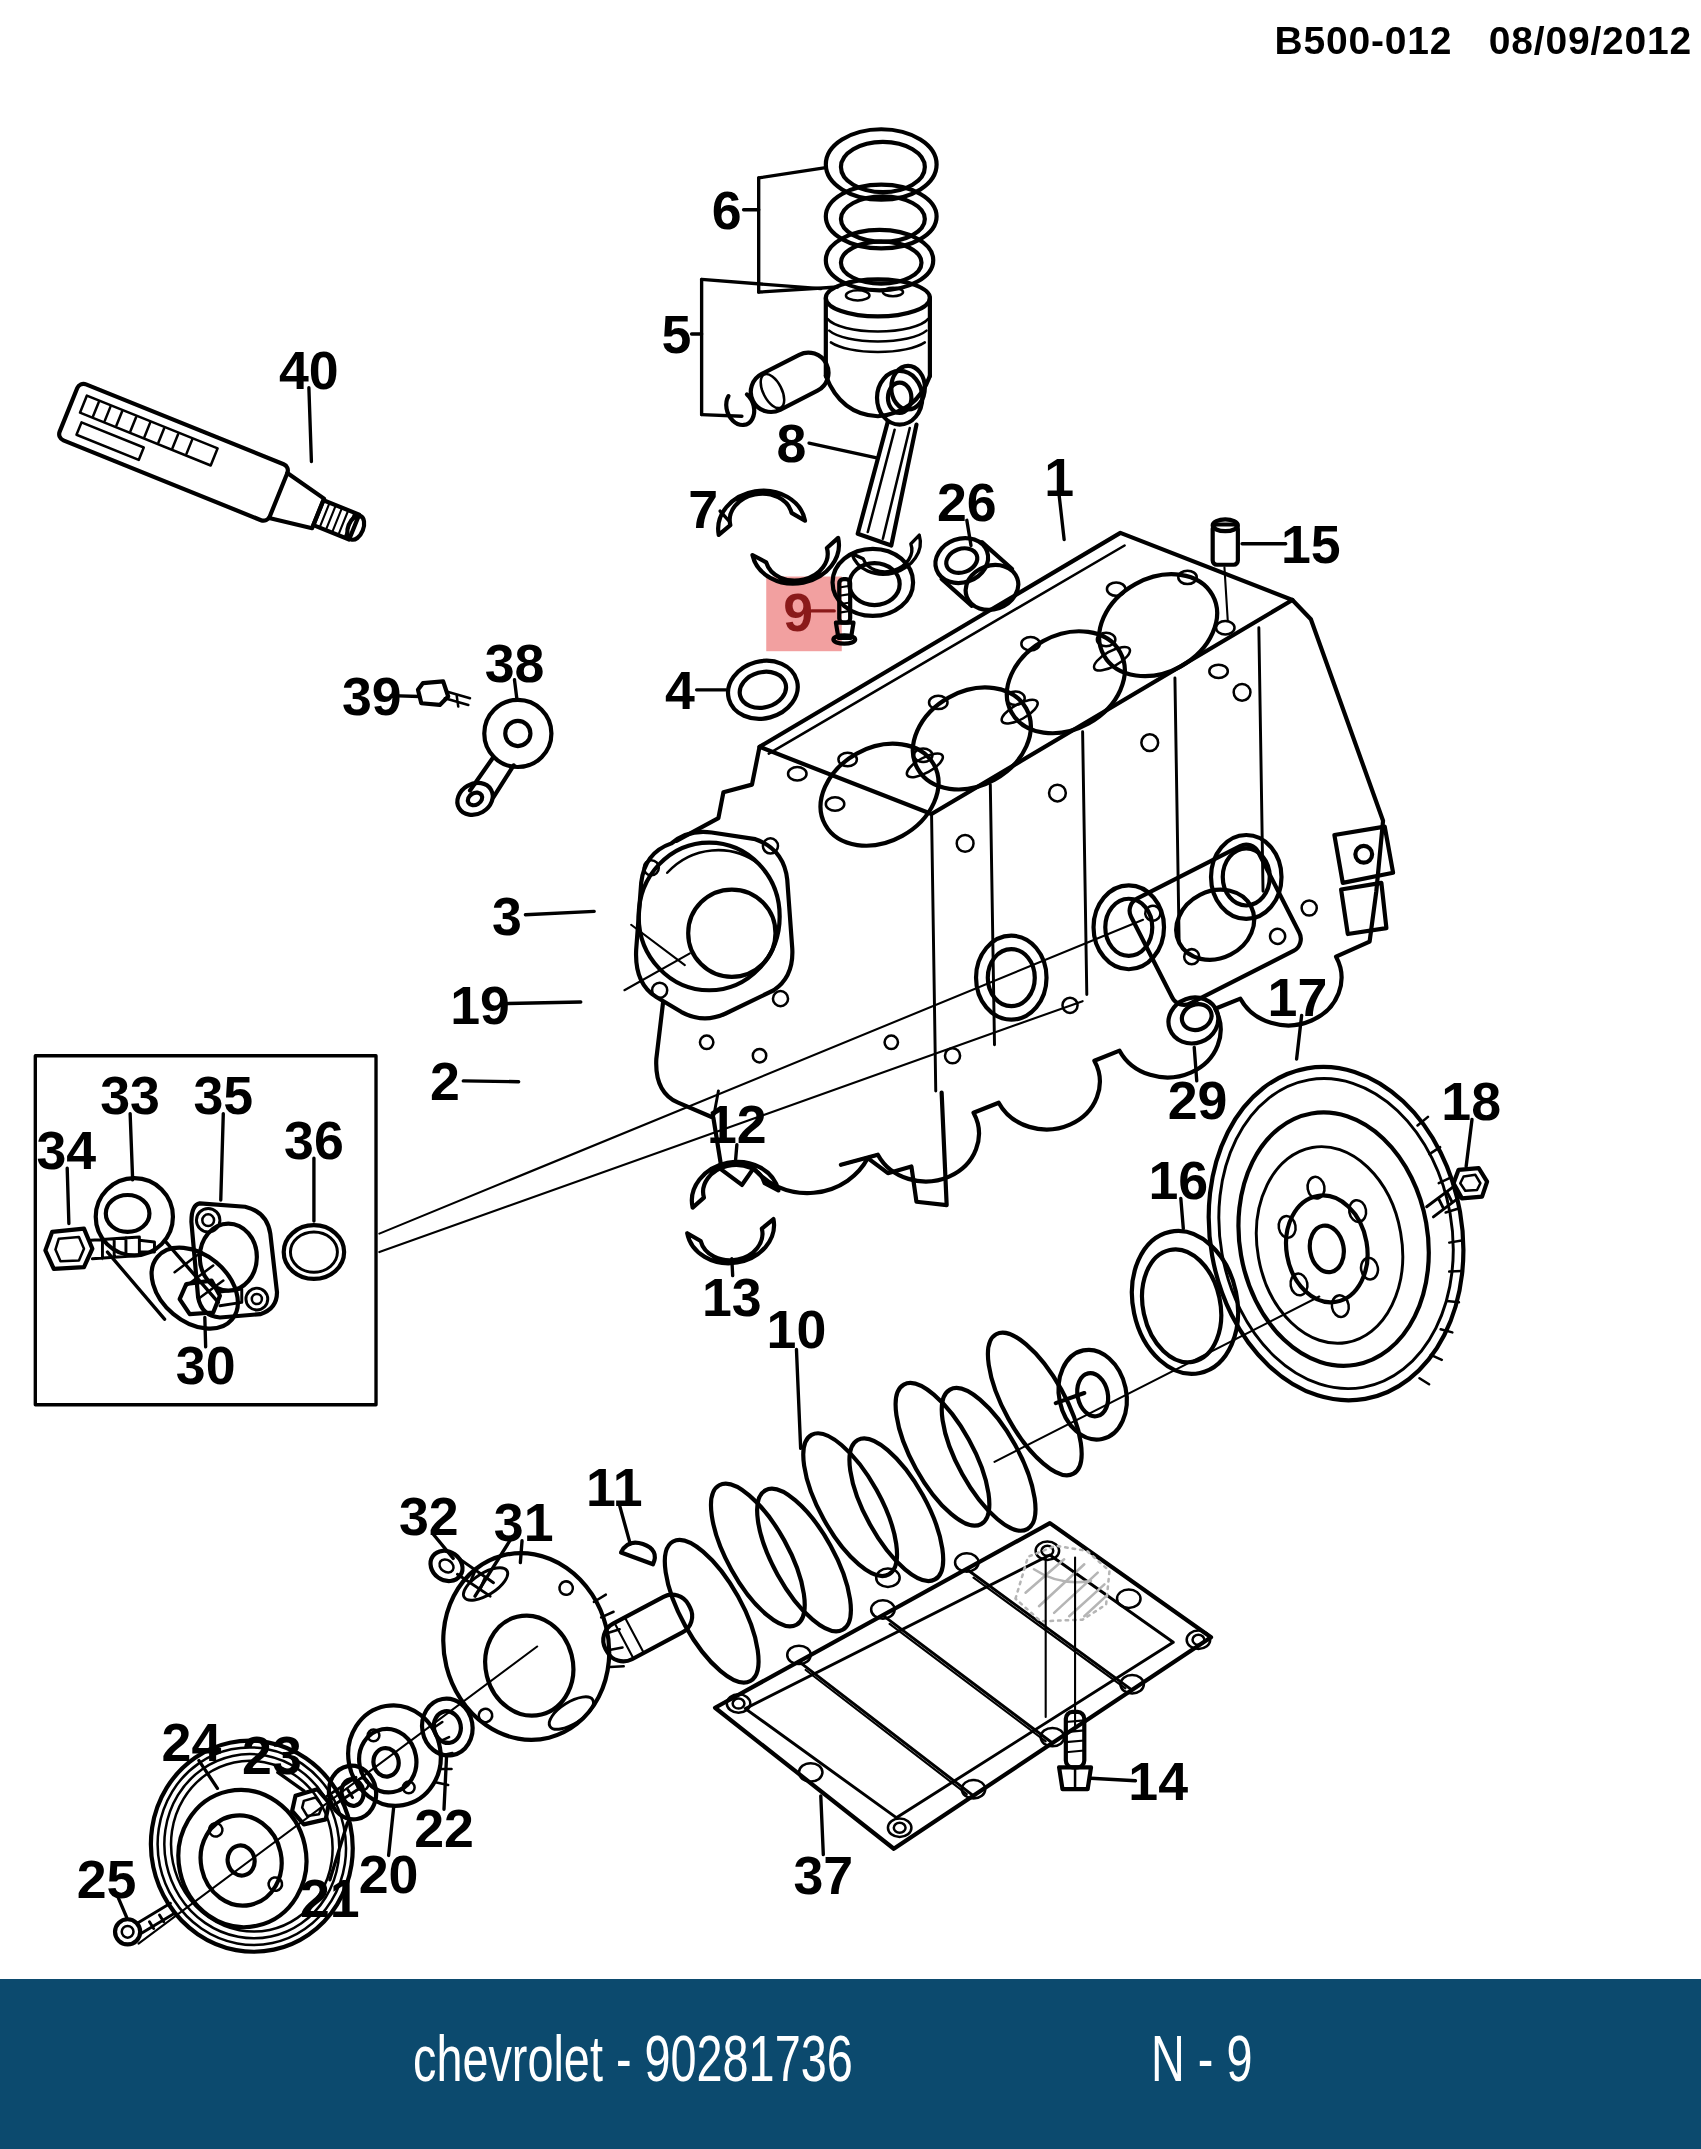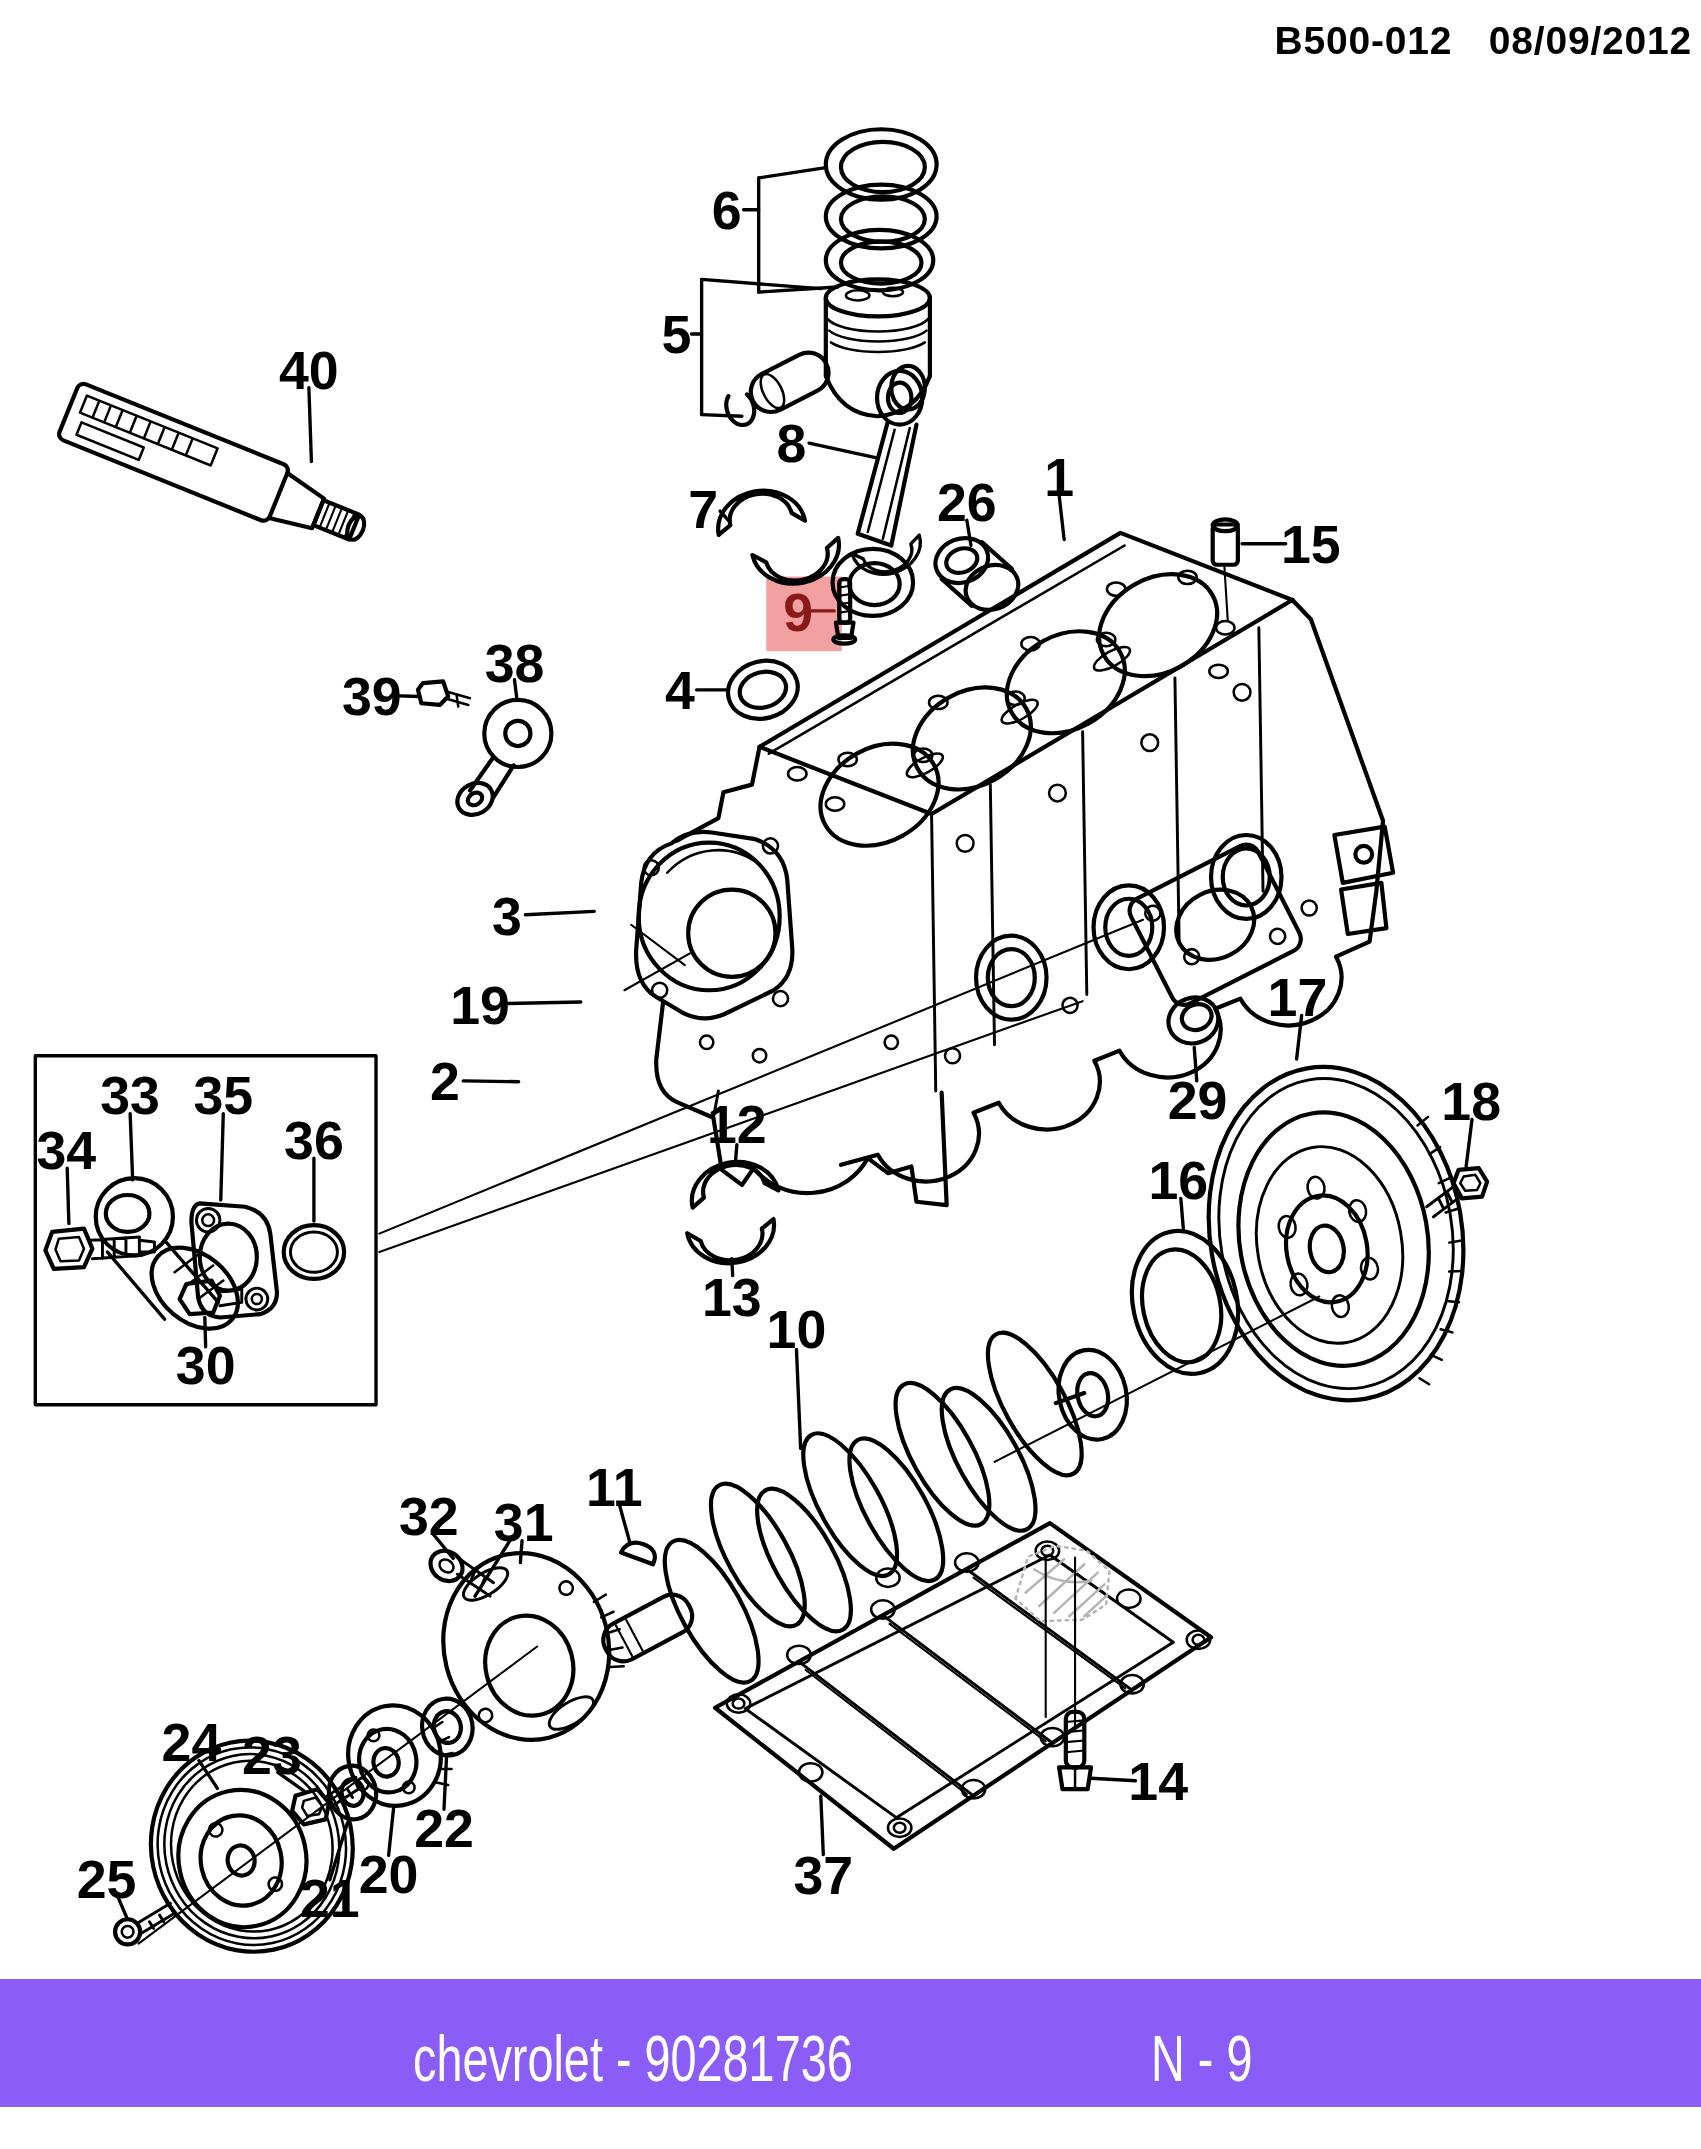--- a/index.html
+++ b/index.html
@@ -1,21 +1,21 @@
 <!DOCTYPE html>
 <html style="font-size:13.4px"><head>
 <meta charset="utf-8">
 <style>
   html,body{margin:0;padding:0;background:#888;}
   .stage{position:relative;width:1702px;height:2150px;background:#fff;overflow:hidden;
          font-family:"Liberation Sans",sans-serif;}
   .hdr{position:absolute;top:18.5px;right:10px;font:700 39px "Liberation Sans",sans-serif;
        color:#000;letter-spacing:0.8px;white-space:nowrap;}
   .hdr span{margin-left:25px;margin-top:16px;}
-  .ftr{position:absolute;left:0;top:1979px;width:1702px;height:128px;background:#8b5cf6;}
+  .ftr{position:absolute;left:0;top:1979px;width:1702px;height:171px;background:#0c4a6e;}
   .ftr .t{position:absolute;top:42px;color:#fff;font:400 65px "Liberation Sans",sans-serif;
           transform:scaleX(0.72);transform-origin:left center;white-space:nowrap;}
   .ftr .t1{left:413px;}
   .ftr .t2{left:1151px;}
   svg text.co{font:700 64px "Liberation Sans",sans-serif;cursor:pointer;}
   svg{position:absolute;left:0;top:0;}
 </style>
 </head>
 <body>
 

